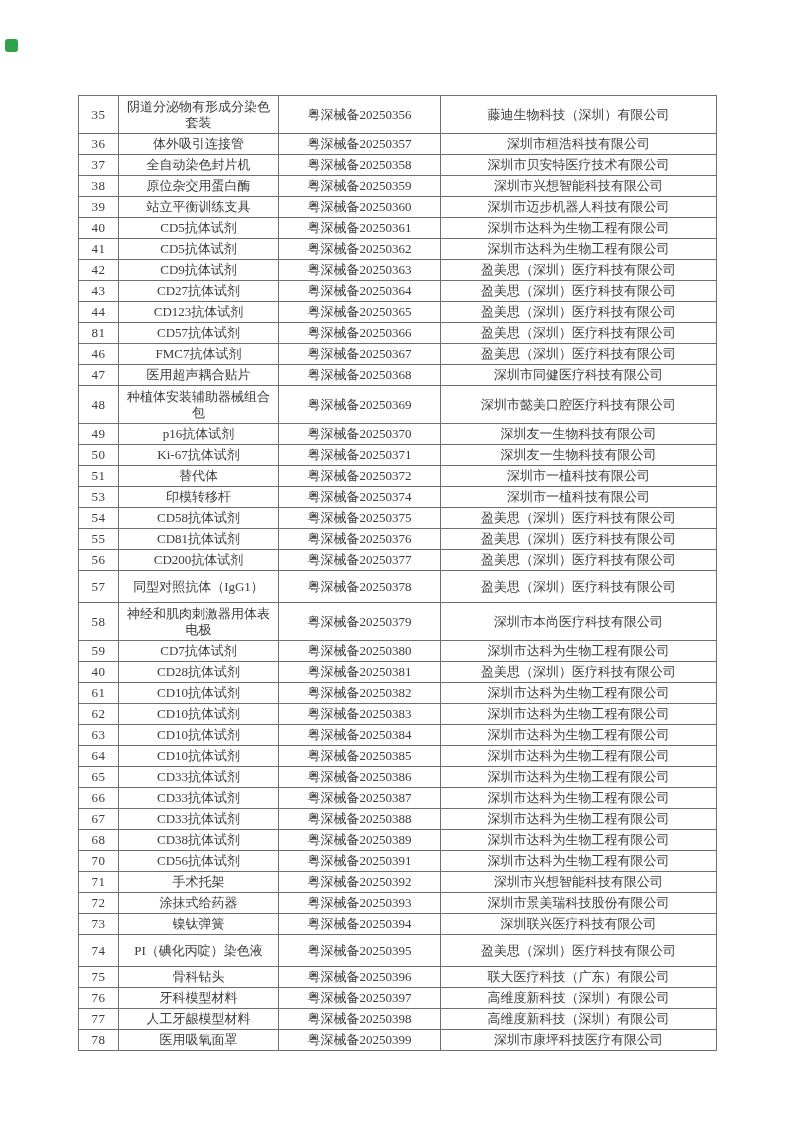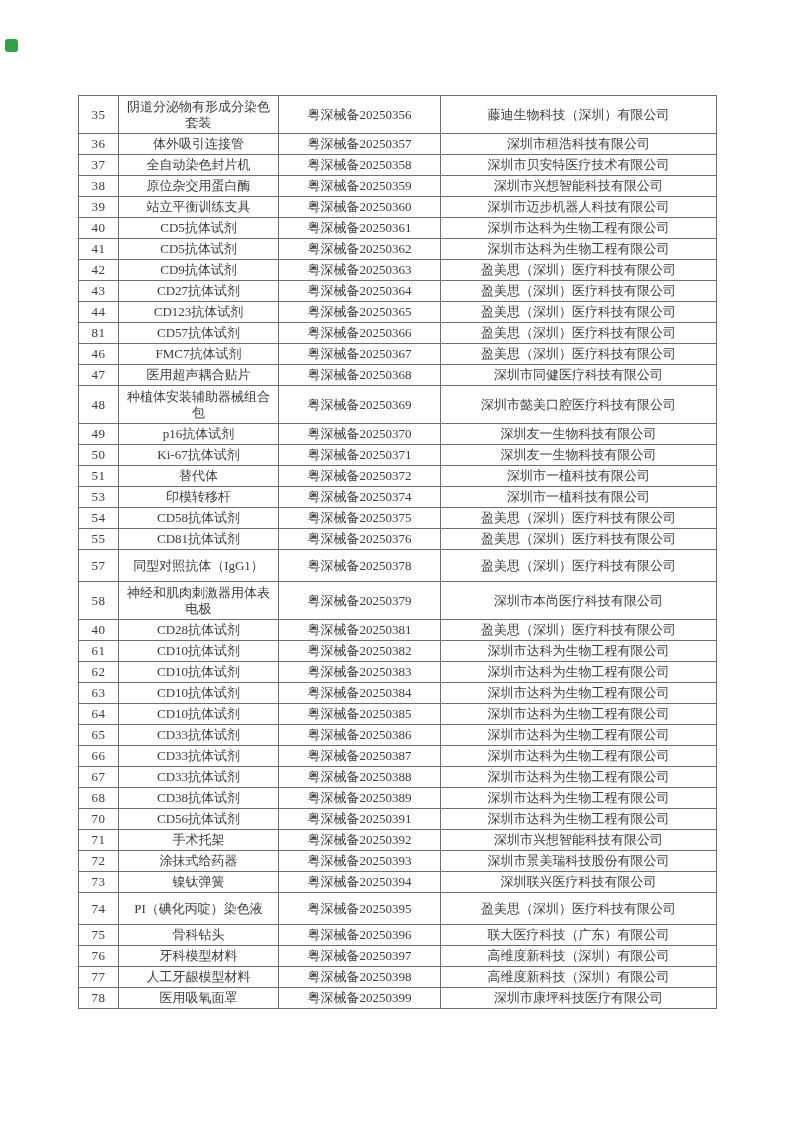--- a/index.html
+++ b/index.html
@@ -180,33 +180,45 @@
           <td class="c-product">CD58抗体试剂</td>
           <td class="c-reg">粤深械备20250375</td>
           <td class="c-company">盈美思（深圳）医疗科技有限公司</td>
         </tr>
         <tr>
           <td class="c-no">55</td>
           <td class="c-product">CD81抗体试剂</td>
           <td class="c-reg">粤深械备20250376</td>
           <td class="c-company">盈美思（深圳）医疗科技有限公司</td>
         </tr>
+        <tr>
+          <td class="c-no">56</td>
+          <td class="c-product">CD200抗体试剂</td>
+          <td class="c-reg">粤深械备20250377</td>
+          <td class="c-company">盈美思（深圳）医疗科技有限公司</td>
+        </tr>
         <tr class="tall">
           <td class="c-no">57</td>
           <td class="c-product">同型对照抗体（IgG1）</td>
           <td class="c-reg">粤深械备20250378</td>
           <td class="c-company">盈美思（深圳）医疗科技有限公司</td>
         </tr>
         <tr class="two-line">
           <td class="c-no">58</td>
           <td class="c-product">神经和肌肉刺激器用体表电极</td>
           <td class="c-reg">粤深械备20250379</td>
           <td class="c-company">深圳市本尚医疗科技有限公司</td>
         </tr>
         <tr>
+          <td class="c-no">59</td>
+          <td class="c-product">CD7抗体试剂</td>
+          <td class="c-reg">粤深械备20250380</td>
+          <td class="c-company">深圳市达科为生物工程有限公司</td>
+        </tr>
+        <tr>
           <td class="c-no">40</td>
           <td class="c-product">CD28抗体试剂</td>
           <td class="c-reg">粤深械备20250381</td>
           <td class="c-company">盈美思（深圳）医疗科技有限公司</td>
         </tr>
         <tr>
           <td class="c-no">61</td>
           <td class="c-product">CD10抗体试剂</td>
           <td class="c-reg">粤深械备20250382</td>
           <td class="c-company">深圳市达科为生物工程有限公司</td>

